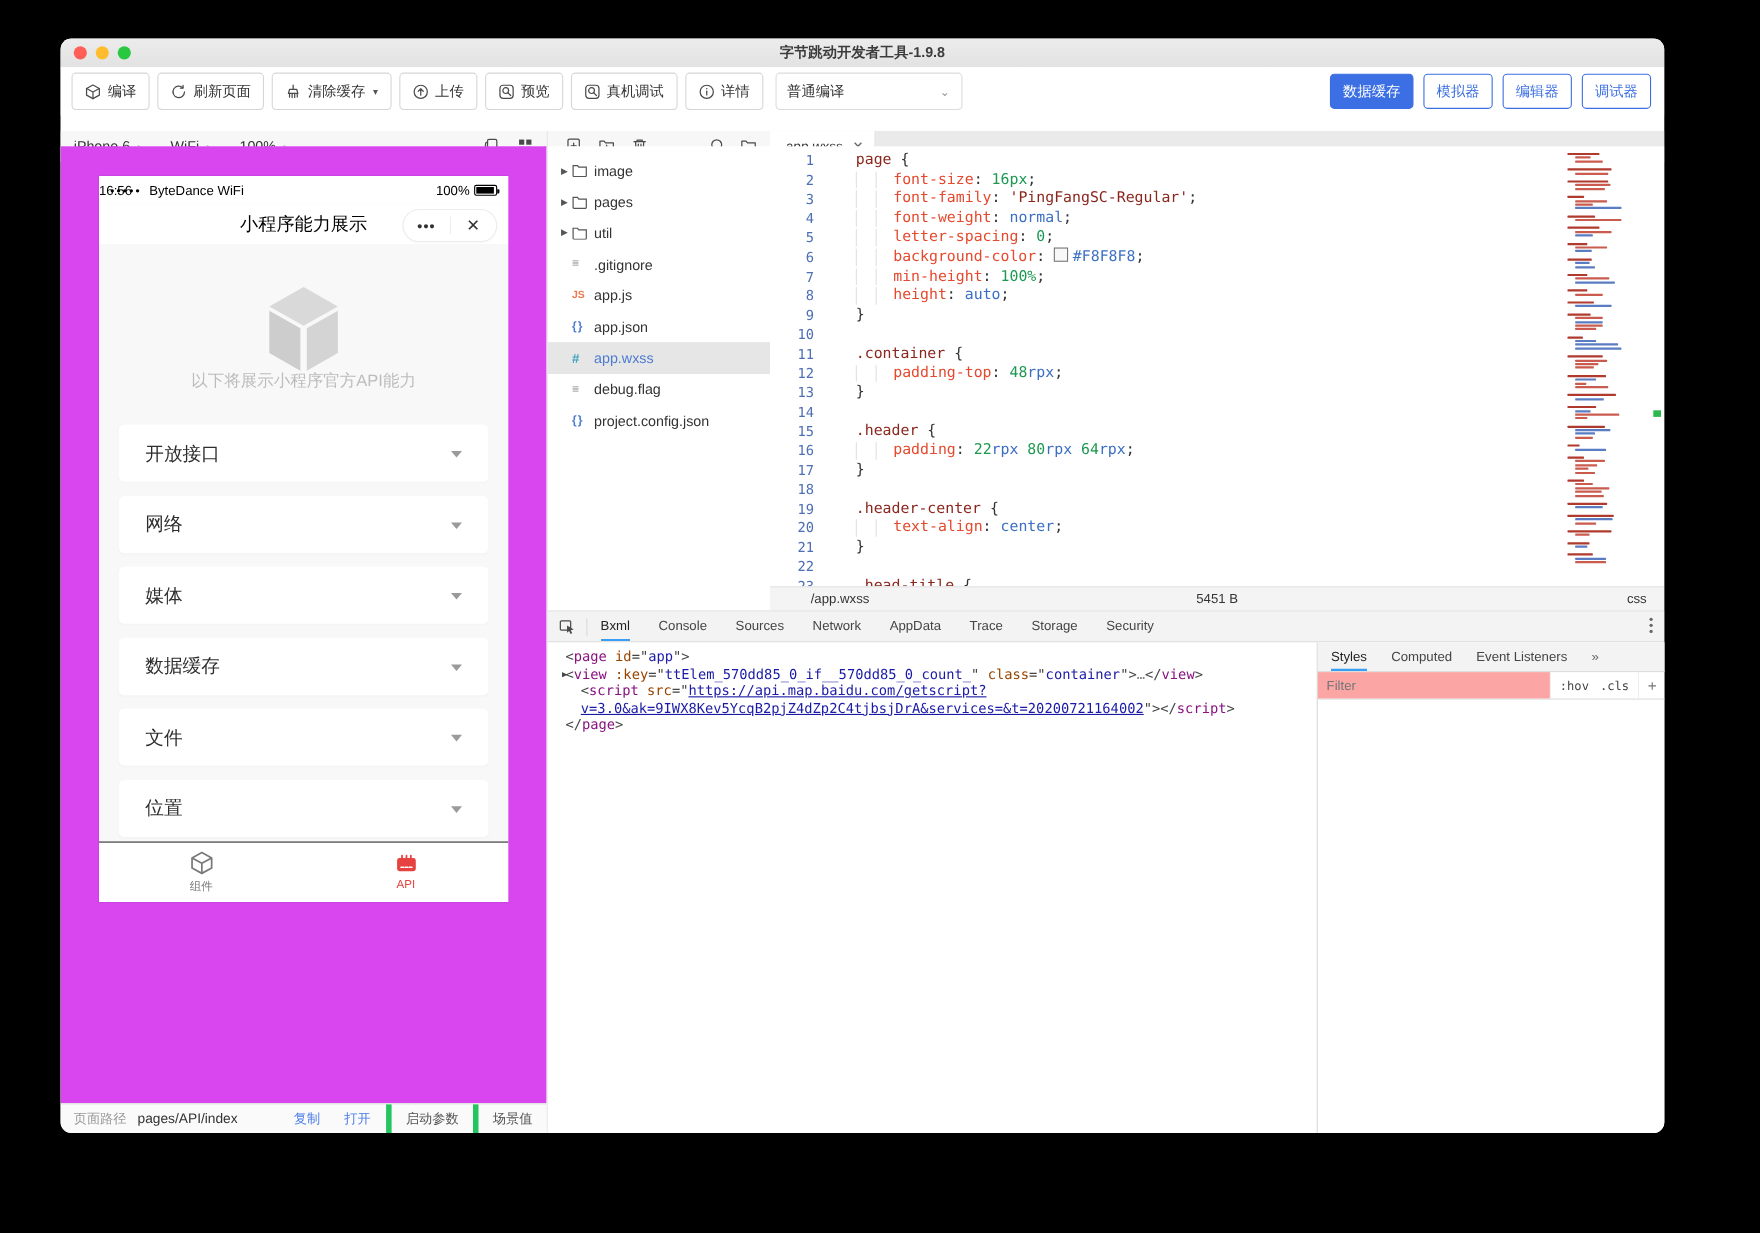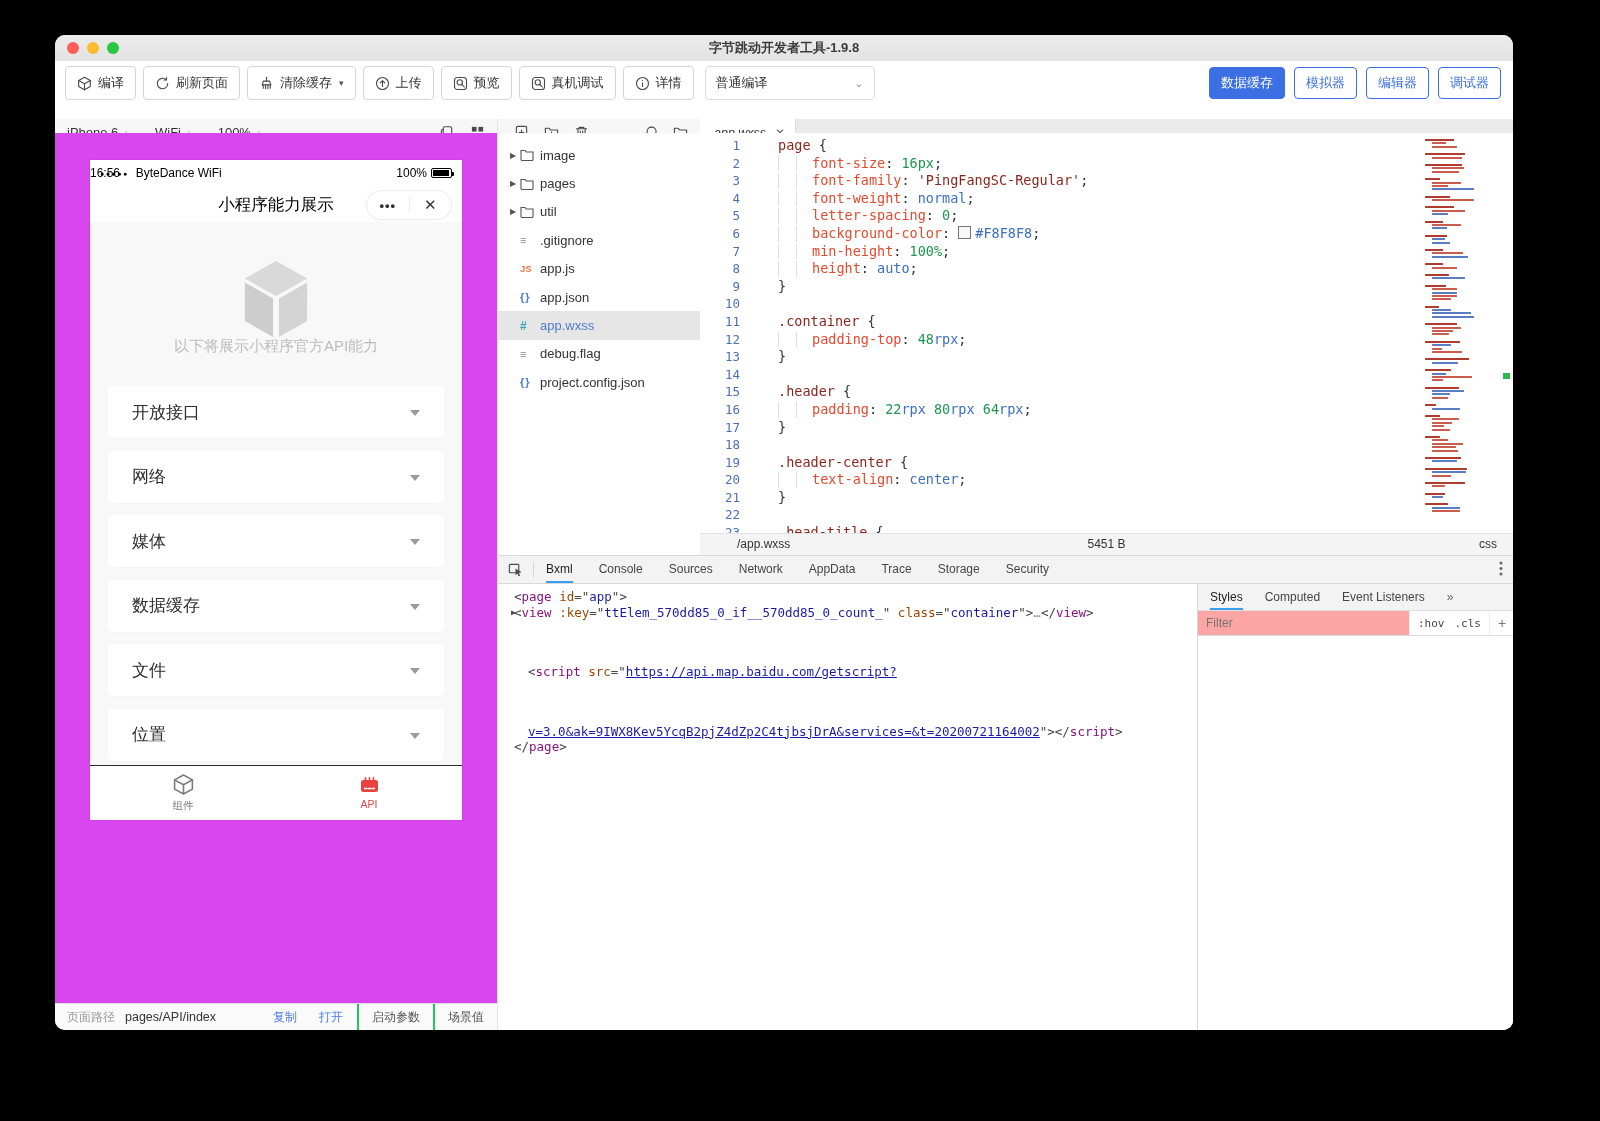--- a/index.html
+++ b/index.html
@@ -81,21 +81,21 @@
   .p-tab .lab{font-size:10.5px;color:#7a7a7a;}
   .p-tab.active .lab{color:#e64340;}
   
   .footer{position:absolute;left:0;top:968px;width:442px;height:27px;background:#fafafa;border-top:1px solid #ddd;
           box-sizing:border-box;display:flex;align-items:stretch;font-size:12px;}
   .ft-label{color:#999;align-self:center;margin-left:12px;}
   .ft-path{color:#333;font-weight:500;align-self:center;margin-left:10px;font-size:12.5px;}
   .ft-link{color:#4a7ce8;align-self:center;}
   .ft-link.copy{margin-left:auto;}
   .ft-link.open{margin-left:22px;margin-right:14px;}
-  .ft-cell{display:flex;align-items:center;padding:0 13px;border-left:2px solid #22c55e;color:#555;}
+  .ft-cell{display:flex;align-items:center;padding:0 13px;border-left:5px solid #22c55e;color:#555;}
   
   .file-tree{position:absolute;left:442px;top:98px;width:203px;height:422px;background:#fff;
              border-left:1px solid #e4e4e4;box-sizing:border-box;padding-top:8px;overflow:hidden;}
   .ft-row{height:28.4px;display:flex;align-items:center;font-size:13px;color:#333;padding-left:12px;}
   .ft-row.sel{background:#e6e6e6;}
   .ft-row.sel .fname{color:#4d7bd0;}
   .ft-arrow{width:10px;font-size:8px;color:#555;}
   .ft-ficon{width:20px;display:flex;align-items:center;}
   .ft-row.file{padding-left:22px;}
   .fi-text{color:#8a8a8a;font-size:11px;letter-spacing:-1px;}
@@ -129,21 +129,21 @@
   .dt-bar{position:absolute;left:0;top:0;width:100%;height:28px;background:#f3f3f3;border-bottom:1px solid #d9d9d9;
           box-sizing:border-box;display:flex;align-items:center;padding-left:10px;}
   .dt-divider{width:1px;height:16px;background:#d9d9d9;margin:0 12px 0 10px;}
   .dt-tab{height:27px;line-height:27px;font-size:12px;color:#454545;margin-right:26px;}
   .dt-tab.active{color:#222;box-shadow:inset 0 -2px 0 #3a9ef2;}
   .dt-more{position:absolute;right:10px;top:5px;color:#666;font-size:14px;letter-spacing:0;}
   .dt-body{position:absolute;left:0;top:28px;right:0;bottom:0;}
   .dom-tree{position:absolute;left:0;top:0;width:699px;bottom:0;background:#fff;overflow:hidden;
             font-family:"DejaVu Sans Mono",monospace;font-size:12.5px;padding-top:5px;box-sizing:border-box;}
   .dom-line{position:relative;line-height:15.6px;white-space:pre;}
-  .dom-line.i0{padding-left:16px;} .dom-line.i1{padding-left:30px;margin-top:44px;}
+  .dom-line.i0{padding-left:16px;} .dom-line.i1{padding-left:30px;}
   .dom-arrow{position:absolute;left:13px;top:0;font-size:8px;color:#444;}
   .tk-tg{color:#881280;} .tk-at{color:#994500;} .tk-v{color:#1a1aa6;}
   .tk-g{color:#444;} .tk-d{color:#888;}
   .tk-l{color:#1a1aa6;text-decoration:underline;}
   .styles-panel{position:absolute;left:699px;top:0;width:317px;bottom:0;background:#fff;border-left:1px solid #d9d9d9;
                 box-sizing:border-box;}
   .sp-tabs{height:27px;background:#f3f3f3;border-bottom:1px solid #ddd;display:flex;align-items:center;
            padding-left:12px;box-sizing:border-box;}
   .sp-tab{height:26px;line-height:26px;font-size:12px;color:#454545;margin-right:22px;}
   .sp-tab.active{color:#222;box-shadow:inset 0 -2px 0 #3a9ef2;}

